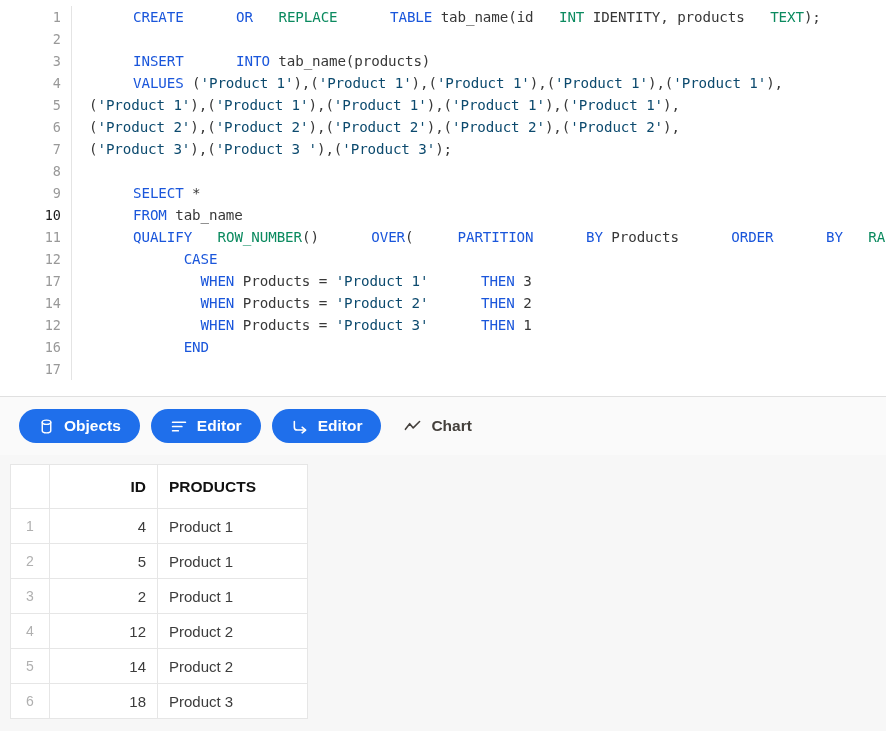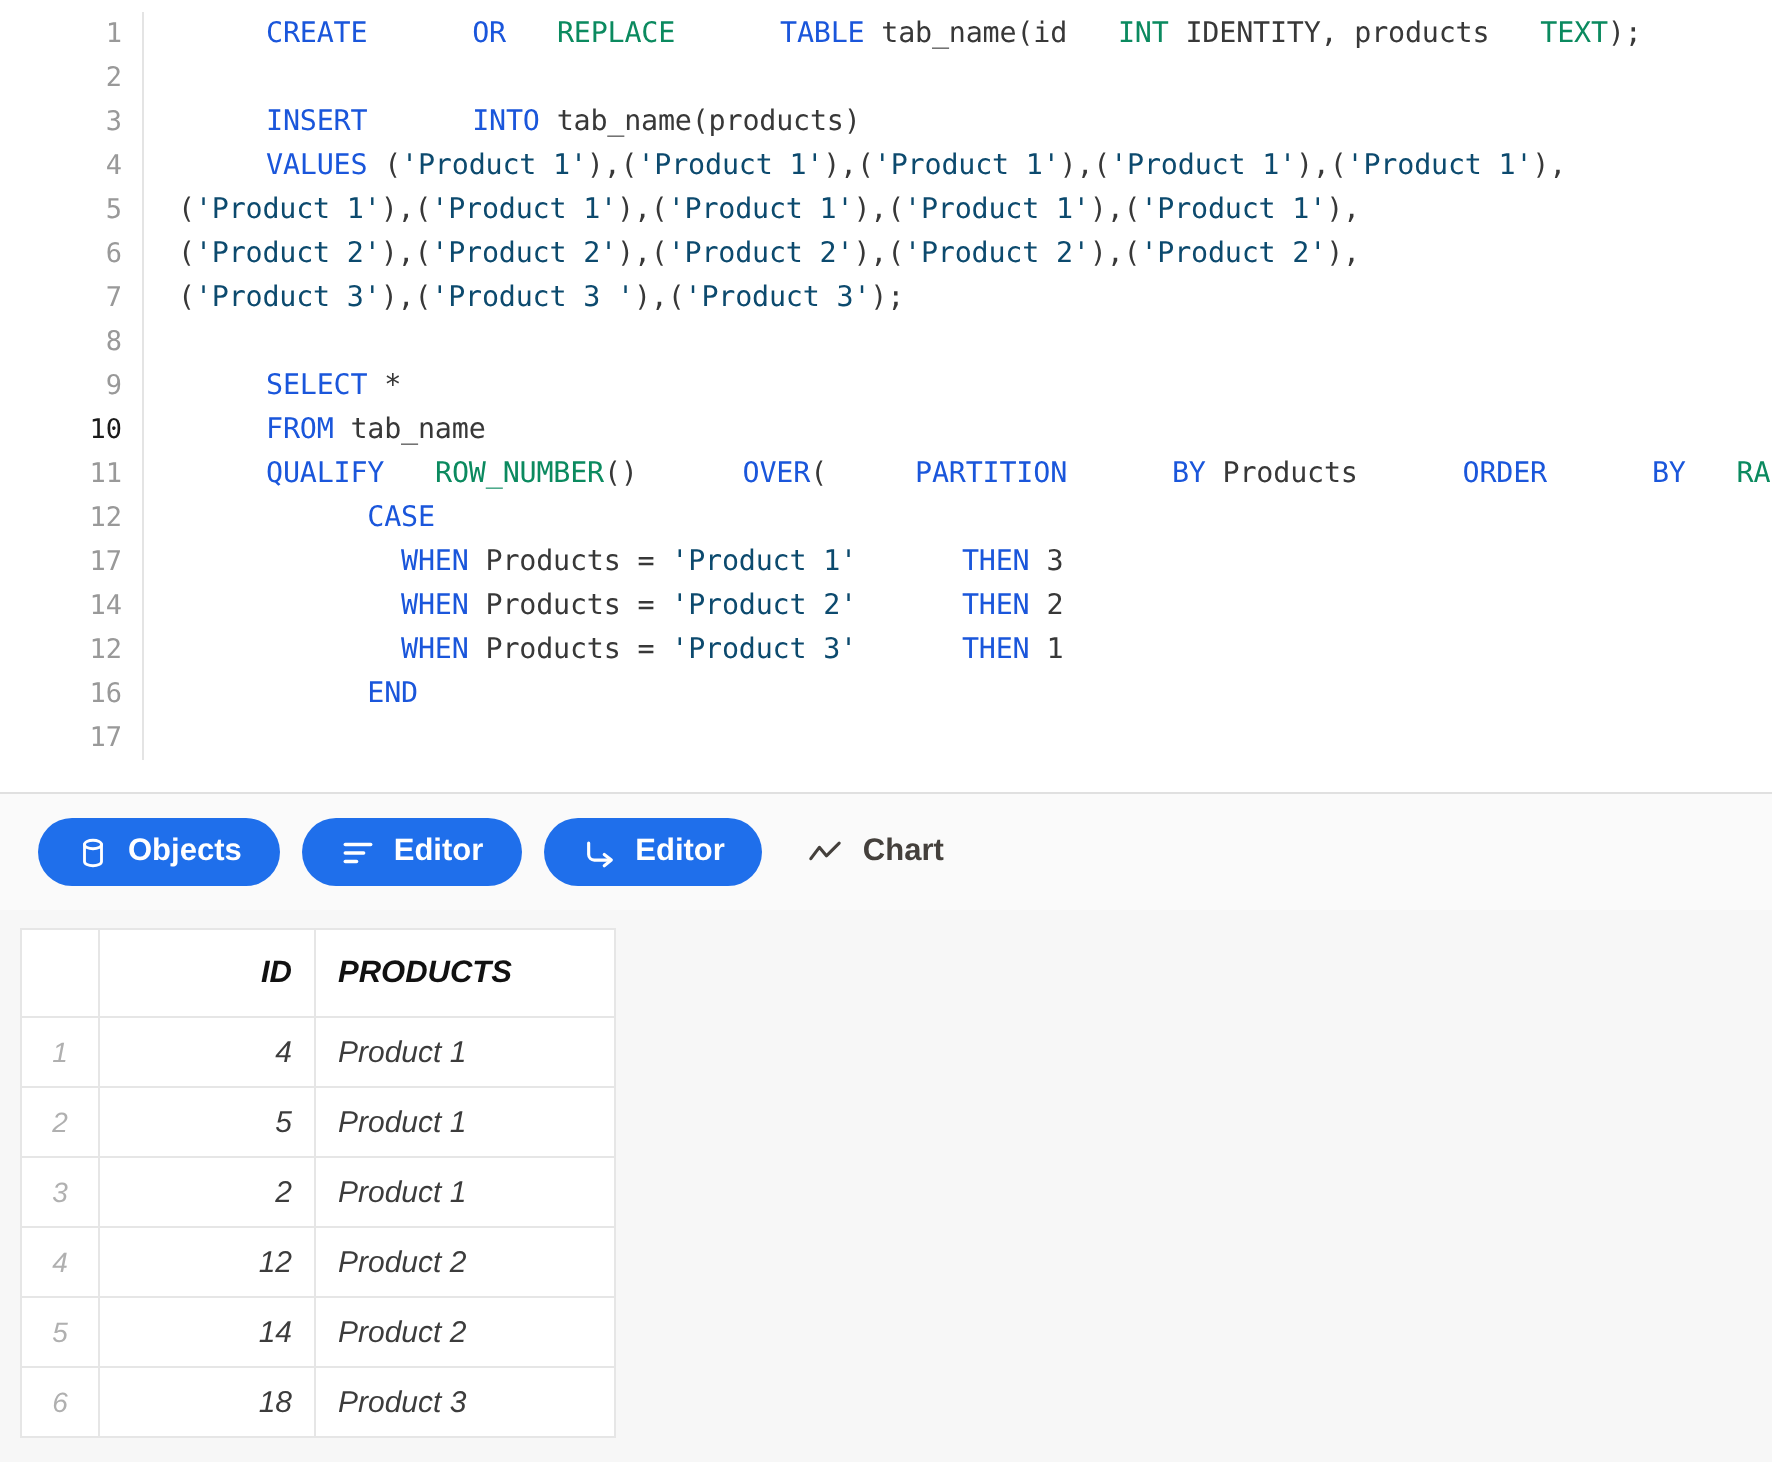--- a/index.html
+++ b/index.html
@@ -106,21 +106,20 @@
     height: 276px;
     background: #f7f7f7;
     padding: 9px 0 0 10px;
     box-sizing: border-box;
     overflow: hidden;
   }
   table.grid {
     border-collapse: collapse;
     background: #e5e5e5;
     table-layout: fixed;
-    font-style: italic;
   }
   table.grid th, table.grid td {
     border: 1px solid #e6e6e6;
     height: 35px;
     box-sizing: border-box;
     font-size: 15px;
     padding: 0 11px;
     background: #ffffff;
   }
   th.c-idx, td.c-idx { width: 39px; padding: 0 6px; }

